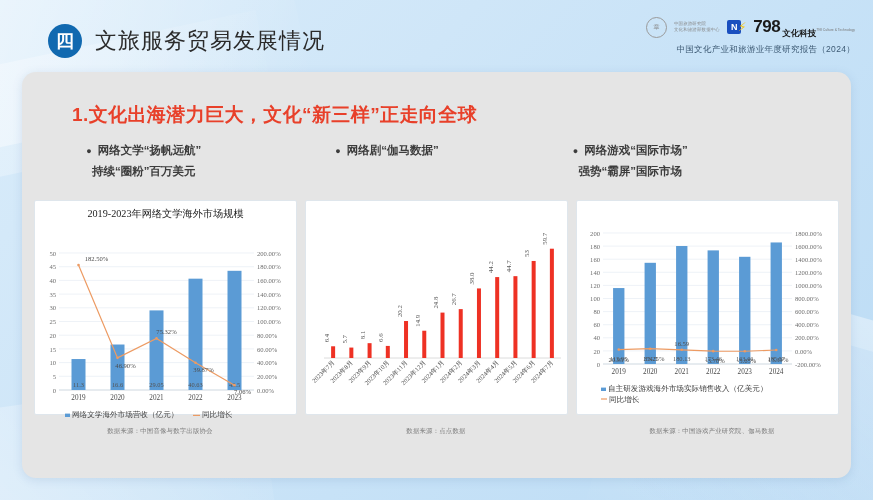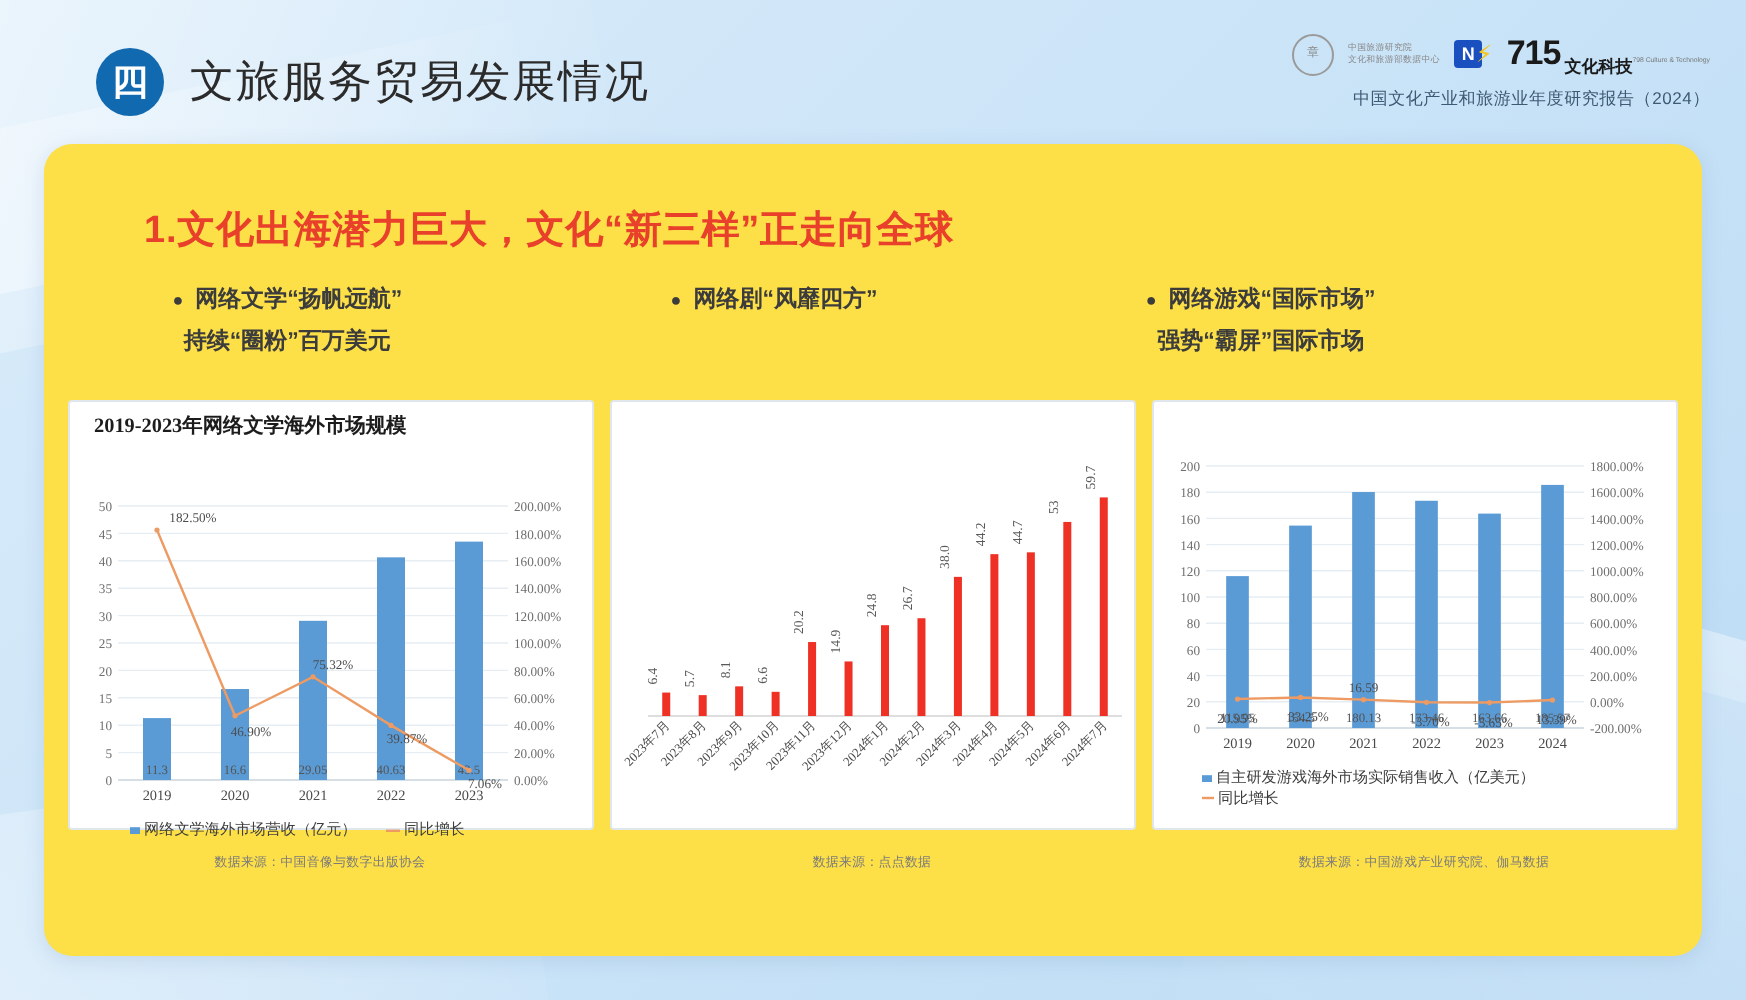--- a/index.html
+++ b/index.html
@@ -35,36 +35,36 @@
   .logo-blue { background:#1a4fbf; color:#fff; font-size:9px; font-weight:bold; padding:2px 4px; border-radius:2px; letter-spacing:-.5px;}
   .logo-yellow { color:#f5c518; font-size:12px; font-weight:bold; margin-left:-3px; }
   .logo-798 { font-size:17px; font-weight:bold; color:#1a1a1a; letter-spacing:-.5px; }
   .logo-798-sub { font-size:8.5px; font-weight:bold; color:#1a1a1a; line-height:1; }
   .logo-798-sub2 { font-size:3.4px; color:#777; line-height:1; }
   .report-line { position:absolute; right:18px; top:44px; font-size:8.5px; color:#3d5a74; letter-spacing:.3px;margin-left:37px; }
 
   
   .card {
     position:absolute; left:22px; top:72px; width:829px; height:406px;
-    background:#fde047; border-radius:14px; box-shadow:0 2px 10px rgba(90,130,170,.18);
+    background:#e5e5e5; border-radius:14px; box-shadow:0 2px 10px rgba(90,130,170,.18);
   }
   .headline {
     position:absolute; left:50px; top:30px; font-size:19px; font-weight:bold; color:#e8402a;
     letter-spacing:.4px;
   }
   
   .bullets { position:absolute; left:0; top:68px; width:730px; display:flex; }
   .bullet-col { width:276px; text-align:center; color:#3c3c3c; font-size:11.5px; font-weight:bold; line-height:1.85; }
   .bullet-col .l1 { }
   .bullet-dot { font-size:9px; vertical-align:middle; margin-right:6px; }
 
   
   .panels { position:absolute; left:12px; top:128px; width:805px; display:flex; gap:8px; }
   .panel { width:263px; height:215px; border:1px solid #dfe6ec; border-radius:2px; background:#fff; position:relative; }
-  .panel-title { font-size:10.2px; font-weight:bold; color:#1c1c1c; padding:6px 12px 0; line-height:1.35; font-family:"Liberation Serif","DejaVu Serif",serif;}
+  .panel-title { text-align:center; font-size:10.2px; font-weight:normal; color:#1c1c1c; padding:6px 12px 0; line-height:1.35; font-family:"Liberation Serif","DejaVu Serif",serif;}
   svg { display:block; }
   .src-row { position:absolute; top:355px; left:0; width:829px; display:flex; }
   .src-cell { width:276px; text-align:center; font-size:6.4px; color:#7b7b7b; letter-spacing:.2px; }
 </style>
 </head>
 <body>
 
 <div class="bg-band band1"></div>
 <div class="bg-band band2"></div>
 <div class="bg-band band5"></div>
@@ -81,40 +81,40 @@
     </div>
     <div>
       <div class="logo-txt-sm">中国旅游研究院</div>
       <div class="logo-txt-sm">文化和旅游部数据中心</div>
     </div>
     <div style="display:flex;align-items:center;">
       <span class="logo-blue">N</span>
       <span class="logo-yellow">⚡</span>
     </div>
     <div style="display:flex;align-items:flex-end;gap:2px;">
-      <span class="logo-798">715</span>
+      <span class="logo-798">798</span>
       <span style="display:flex;flex-direction:row;">
         <span class="logo-798-sub">文化科技</span>
         <span class="logo-798-sub2">798 Culture &amp; Technology</span>
       </span>
     </div>
   </div>
   <div class="report-line">中国文化产业和旅游业年度研究报告（2024）</div>
 </div>
 
 <div class="card">
   <div class="headline">1.文化出海潜力巨大，文化“新三样”正走向全球</div>
 
   <div class="bullets">
     <div class="bullet-col">
       <div class="l1"><span class="bullet-dot">●</span><span>网络文学“扬帆远航”</span></div>
       <div>持续“圈粉”百万美元</div>
     </div>
     <div class="bullet-col">
-      <div class="l1"><span class="bullet-dot">●</span><span>网络剧“风靡四方”</span></div>
+      <div class="l1"><span class="bullet-dot">●</span><span>网络剧“伽马数据”</span></div>
     </div>
     <div class="bullet-col">
       <div class="l1"><span class="bullet-dot">●</span><span>网络游戏“国际市场”</span></div>
       <div>强势“霸屏”国际市场</div>
     </div>
   </div>
 
   <div class="panels">
     <div class="panel">
       <div class="panel-title">2019-2023年网络文学海外市场规模</div>

